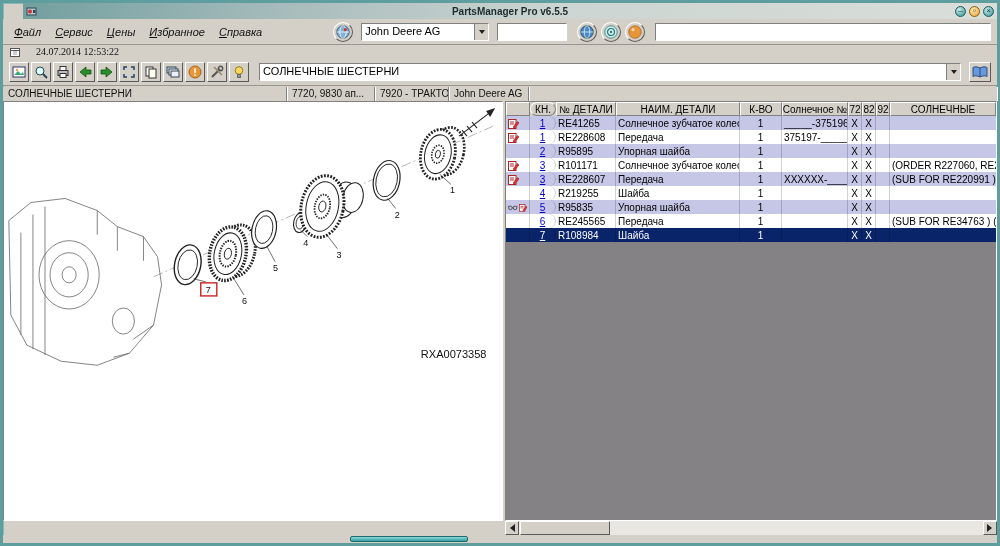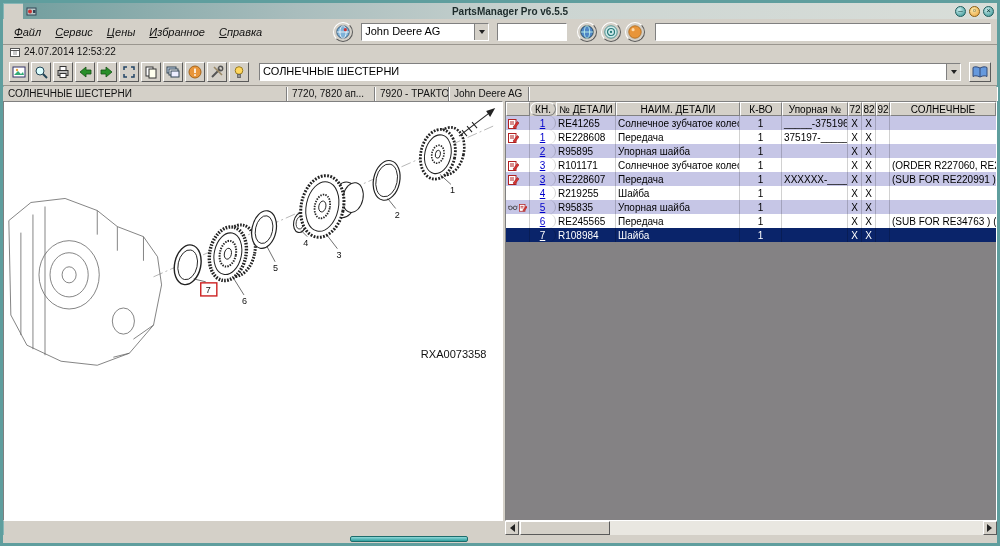--- a/index.html
+++ b/index.html
@@ -34,22 +34,22 @@
   .combo .val { flex:1; font-size:11px; padding:1px 3px; white-space:nowrap;
     overflow:hidden; background:#fff; }
   .arrowbox { width:14px; display:flex; align-items:center; justify-content:center;
     background:#d4d0c8; border-left:1px solid #808080; }
   .tri-down { width:0; height:0; border:3px solid transparent; border-top:4px solid #222; margin-top:3px; }
   .txt-input { height:18px; font-size:11px; padding:1px 3px;
     border:1px solid; border-color:#808080 #ffffff #ffffff #808080; background:#fff; }
 
   
   .daterow { position:absolute; left:0; right:0; top:42px; height:13px;
-    display:flex; align-items:center; gap:4px; padding-left:7px;
-    font-size:10px; color:#111; background:#d4d0c8; }
+    display:flex; align-items:center; gap:16px; padding-left:7px;
+    font-size:10px; color:#111; background:#d4d0c8;font-family:Liberation Serif, serif; }
 
   
   .tb2 { position:absolute; left:0; right:0; top:55px; height:28px;
     display:flex; align-items:center; gap:2px; padding:0 6px;
     background:#d4d0c8; border-bottom:1px solid #9a968f; }
   .tbtn { width:20px; height:20px; display:flex; align-items:center; justify-content:center; }
 
   
   .pathbar { position:absolute; left:0; right:0; top:84px; height:14px;
     display:flex; background:#d4d0c8; font-size:10px; color:#111; }
@@ -251,21 +251,21 @@
     <div class="tbtn raised" style="width:22px;margin-left:6px">
       <svg width="16" height="12" viewBox="0 0 16 12">
         <path d="M8 2 C5 0.5 2.5 0.5 1 1.5 V10.5 C2.5 9.5 5 9.5 8 11 C11 9.5 13.5 9.5 15 10.5 V1.5 C13.5 0.5 11 0.5 8 2 Z" fill="#6699dd" stroke="#334a77"></path>
         <line x1="8" y1="2" x2="8" y2="11" stroke="#334a77"></line>
       </svg>
     </div>
   </div>
 
   <div class="pathbar">
     <div class="pcell" style="width:284px">СОЛНЕЧНЫЕ ШЕСТЕРНИ</div>
-    <div class="pcell" style="width:88px">7720, 7820 ап...</div>
+    <div class="pcell" style="width:88px">7720, 9830 ап...</div>
     <div class="pcell" style="width:74px">7920 - ТРАКТО...</div>
     <div class="pcell" style="width:80px">John Deere AG</div>
     <div class="pcell" style="flex:1;border-right:none"></div>
   </div>
 
   <div class="main">
 
     <div class="diagram-panel">
       <svg viewBox="0 0 494 416" width="498" height="418">
 
@@ -355,21 +355,21 @@
       </svg>
     </div>
 
     <div class="table-panel">
       <div class="trow thead">
         <div class="c ci"></div>
         <div class="c ckn">КН.</div>
         <div class="c cpart">№ ДЕТАЛИ</div>
         <div class="c cname">НАИМ. ДЕТАЛИ</div>
         <div class="c cqty">К-ВО</div>
-        <div class="c cserial">Упорная №</div>
+        <div class="c cserial">Солнечное №</div>
         <div class="c cm">7720</div>
         <div class="c cm">7820</div>
         <div class="c cm">7920</div>
         <div class="c cnotes" style="justify-content:center">СОЛНЕЧНЫЕ</div>
       </div>
       <div>
           <div class="trow shaded">
             <div class="c ci">
               <svg width="11" height="11" viewBox="0 0 11 11">
                 <rect x="0.5" y="1.5" width="7.5" height="9" fill="#fff" stroke="#b22222"></rect>

